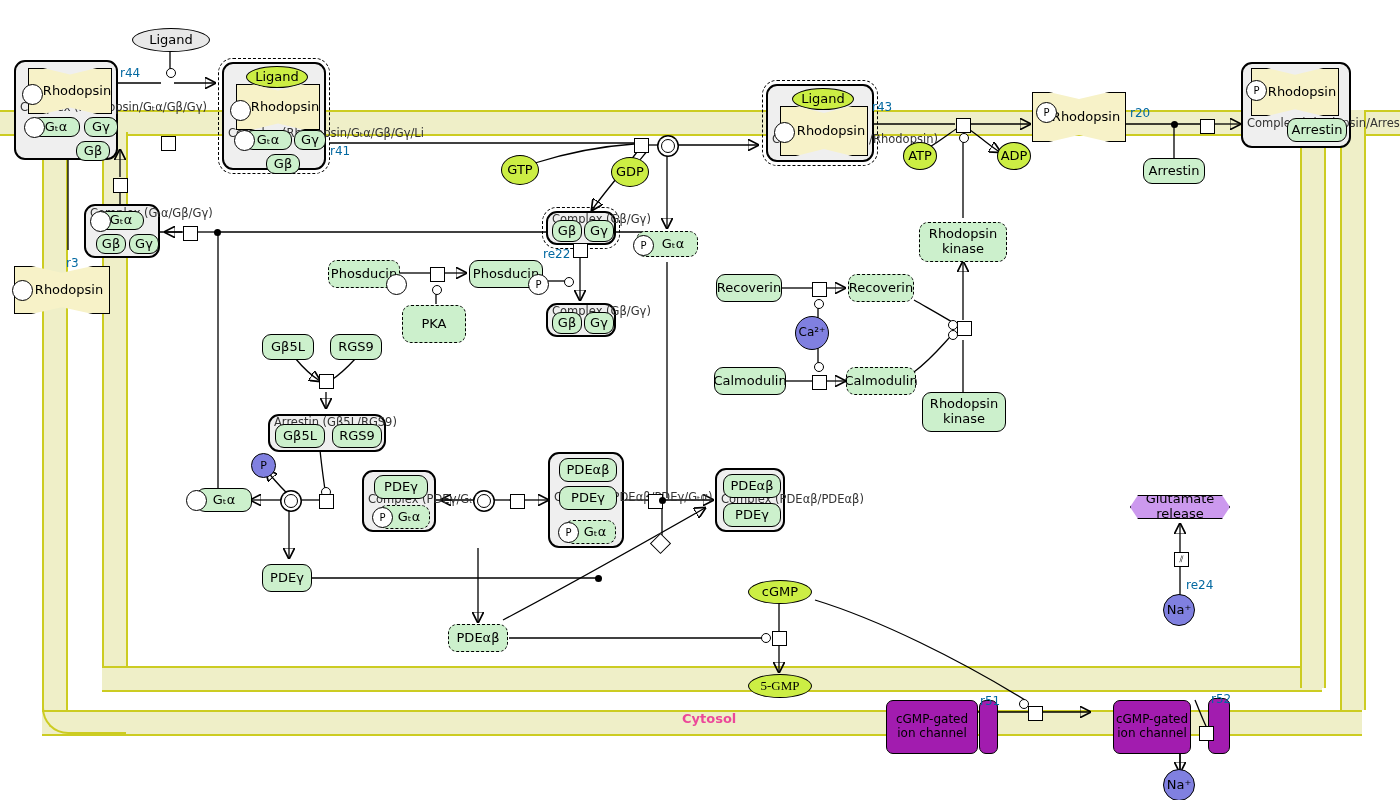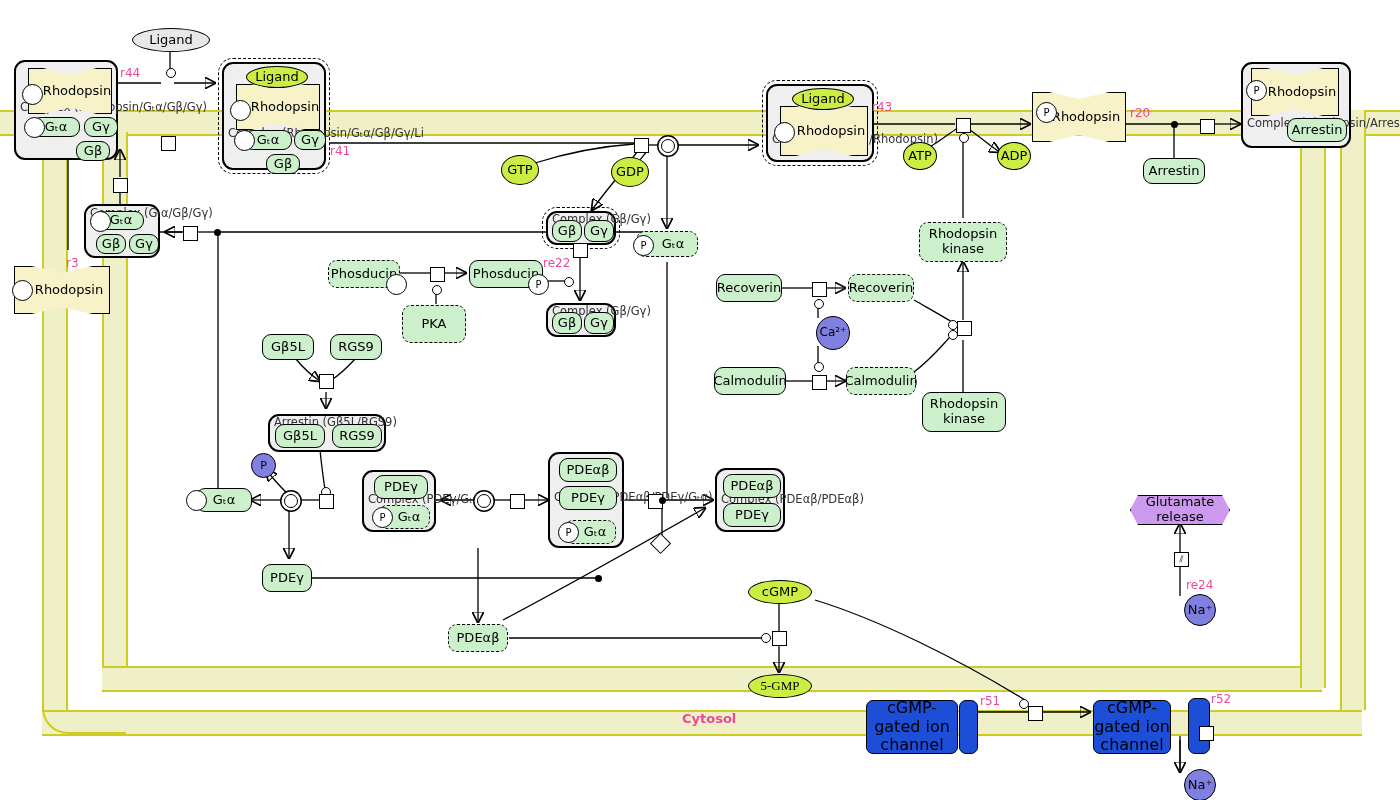--- a/index.html
+++ b/index.html
@@ -11,24 +11,24 @@
   
   .memb{position:absolute;background:#efefc8;border-top:2px solid #cccc22;border-bottom:2px solid #cccc22;}
   .membv{position:absolute;background:#efefc8;border-left:2px solid #cccc22;border-right:2px solid #cccc22;}
 
   
   .sp{position:absolute;box-sizing:border-box;display:flex;align-items:center;justify-content:center;
       text-align:center;line-height:1.15;color:#000;}
   .prot{background:#ccf0cc;border:1.5px solid #000;border-radius:9px;font-size:13px;}
   .prot.dash{border-style:dashed;}
   .simple{background:#ccee44;border:1.5px solid #000;border-radius:50%;font-size:13px;}
-  .ion{background:#8080e0;border:1.5px solid #000;border-radius:50%;font-size:13px;margin-left:21px;}
+  .ion{background:#8080e0;border:1.5px solid #000;border-radius:50%;font-size:13px;}
   .phen{background:#cc99ee;border:1.5px solid #000;font-size:13px;
         clip-path:polygon(8% 0,92% 0,100% 50%,92% 100%,8% 100%,0 50%);}
-  .chan{background:#1d4ed8;border:1.5px solid #000;border-radius:7px;font-size:16px;}
+  .chan{background:#a21caf;border:1.5px solid #000;border-radius:7px;font-size:12px;margin-left:20px;}
   .recept{background:#f7f2c8;border:1.5px solid #000;font-size:13px;
           clip-path:polygon(0 0,18% 0,50% 14%,82% 0,100% 0,100% 100%,82% 100%,50% 86%,18% 100%,0 100%);}
   .unk{background:#e8e8e8;border:1.5px solid #000;border-radius:50%;font-size:13px;}
 
   
   .cplx{position:absolute;box-sizing:border-box;background:#efefef;border:2.5px solid #000;border-radius:11px;}
   .cplx.dashouter{outline:1.5px dashed #000;outline-offset:3px;}
   .cplx .ctitle{position:absolute;left:4px;top:1px;right:4px;font-size:11.5px;color:#333;
       white-space:nowrap;overflow:visible;pointer-events:none;}
 
@@ -36,21 +36,21 @@
          font-size:10px;display:flex;align-items:center;justify-content:center;}
   .omark{position:absolute;width:19px;height:19px;border-radius:50%;background:#fff;border:1.5px solid #000;}
   .pblue{position:absolute;width:23px;height:23px;border-radius:50%;background:#8080e0;border:1.5px solid #000;
          font-size:11px;display:flex;align-items:center;justify-content:center;color:#000;}
 
   
   .rnode{position:absolute;width:13px;height:13px;background:#fff;border:1.5px solid #000;}
   .rnode.dcirc{border-radius:50%;width:12px;height:12px;box-shadow:0 0 0 2.5px #fff,0 0 0 4px #000;}
   .dot{position:absolute;width:7px;height:7px;border-radius:50%;background:#000;}
   .sm{position:absolute;width:8px;height:8px;border-radius:50%;background:#fff;border:1.2px solid #000;}
-  .rlbl{position:absolute;font-size:12px;color:#ec4899;}
+  .rlbl{position:absolute;font-size:12px;color:#0369a1;}
   .plain{position:absolute;font-size:13px;color:#ec4899;font-weight:bold;}
   svg.lines{position:absolute;left:0;top:0;width:1400px;height:800px;pointer-events:none;}
   svg.lines line,svg.lines path,svg.lines polyline{stroke:#000;stroke-width:1.3;fill:none;}
 </style>
 </head>
 <body>
 
 <div id="canvas">
 
   <div class="memb" style="left:0px;  top:110px; width:1400px; height:22px;"></div>
@@ -304,21 +304,21 @@
 
   <div class="cplx dashouter" style="left:546px;top:211px;width:70px;height:34px;">
     <div class="ctitle" style="top:-1px;">Complex (Gβ/Gγ)</div>
     <div class="sp prot" style="left:4px;top:7px;width:30px;height:22px;">
         <span>Gβ</span>
       </div>
     <div class="sp prot" style="left:36px;top:7px;width:30px;height:22px;">
         <span>Gγ</span>
       </div>
   </div>
-  <div class="rlbl" style="left:543px;top:256px;">re22</div>
+  <div class="rlbl" style="left:543px;top:247px;">re22</div>
 
   <div class="sp prot dash" style="left:636px;top:231px;width:62px;height:26px;">
       <span style="padding-left:12px;">Gₜα</span>
     </div>
   <div class="pmark" style="left:633px;top:235px;">
       <span>P</span>
     </div>
 
   <div class="sp prot dash" style="left:328px;top:260px;width:72px;height:28px;">
       <span>Phosducin</span>
@@ -481,17 +481,17 @@
   <div class="rnode" style="left:1199px;top:726px;"></div>
 
   <div class="sp ion" style="left:1163px;top:769px;width:32px;height:32px;">
       <span>Na⁺</span>
     </div>
   <div class="sp ion" style="left:1163px;top:594px;width:32px;height:32px;">
       <span>Na⁺</span>
     </div>
   <div class="rlbl" style="left:1186px;top:578px;">re24</div>
   <div class="rnode" style="left:1174px;top:552px;font-size:9px;display:flex;align-items:center;justify-content:center;">⫽</div>
-  <div class="sp phen" style="left:1130px;top:495px;width:100px;height:30px;">
+  <div class="sp phen" style="left:1130px;top:495px;width:100px;height:24px;">
       <span>Glutamate release</span>
     </div>
 
 </div>
 
 </body></html>

